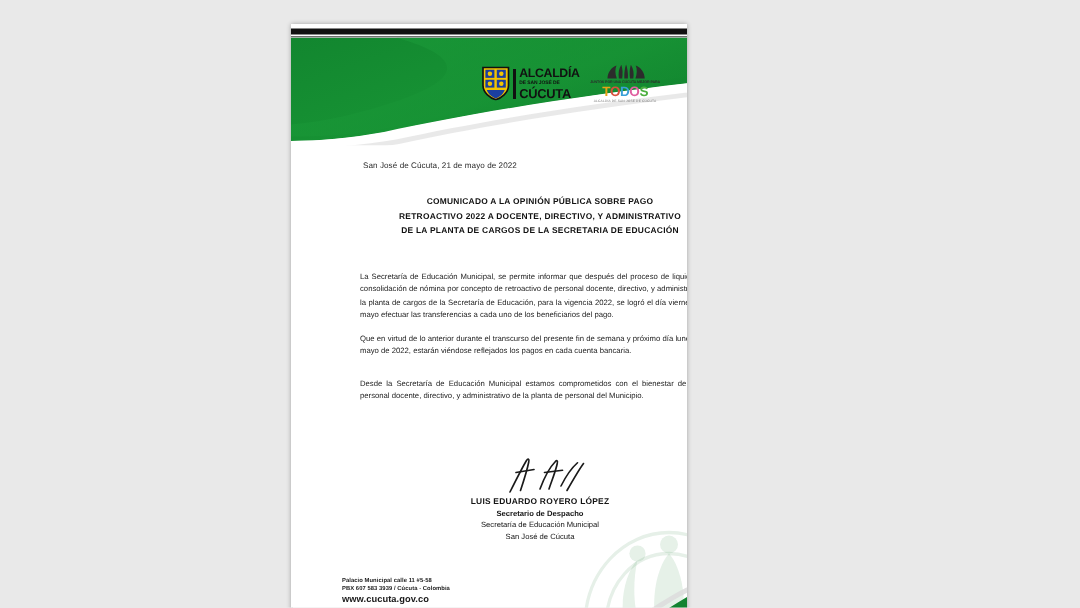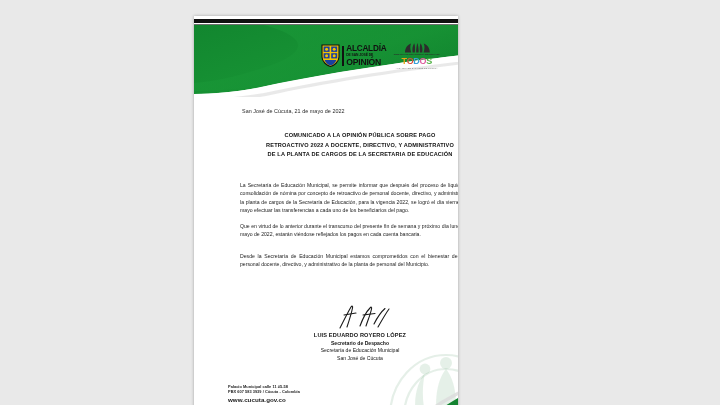--- a/index.html
+++ b/index.html
@@ -289,21 +289,21 @@
             <circle cx="13.2" cy="5.2" r="1.5" fill="#f2c400"></circle>
             <circle cx="5.6" cy="11.8" r="1.5" fill="#f2c400"></circle>
             <circle cx="13.2" cy="11.8" r="1.5" fill="#f2c400"></circle>
             <path d="M3.5,16 L15.5,16 C14.5,19 11.5,21 9.5,21.6 C7.5,21 4.5,19 3.5,16 Z" fill="#1b3fa0"></path>
           </svg>
         </div>
         <div class="alc-divider"></div>
         <div class="alc-text">
           <div class="alc-l1">ALCALDÍA</div>
           <div class="alc-l2">DE SAN JOSÉ DE</div>
-          <div class="alc-l3">OPINIÓN</div>
+          <div class="alc-l3">CÚCUTA</div>
         </div>
       </div>
 
       <div class="logo-todos">
         <svg class="todos-crown" width="28" height="10" viewBox="0 0 28 10" xmlns="http://www.w3.org/2000/svg">
           <path d="M2,9.4 C2,5 5,1.5 8,0.6 C7,3 7,6 8.2,9.4 Z" fill="#2c2c2c"></path>
           <path d="M9.6,9.4 C9,6 9.6,2.6 11.2,0.2 C12.2,2.8 12.2,6.4 11.8,9.4 Z" fill="#2c2c2c"></path>
           <path d="M13.2,9.4 C13,5.8 13.6,2.2 14.4,0 C15.2,2.2 15.8,5.8 15.6,9.4 Z" fill="#2c2c2c"></path>
           <path d="M17,9.4 C16.6,6.4 16.6,2.8 17.6,0.2 C19.2,2.6 19.8,6 19.2,9.4 Z" fill="#2c2c2c"></path>
           <path d="M20.6,9.4 C21.8,6 21.8,3 20.8,0.6 C23.8,1.5 26.8,5 26.8,9.4 Z" fill="#2c2c2c"></path>

